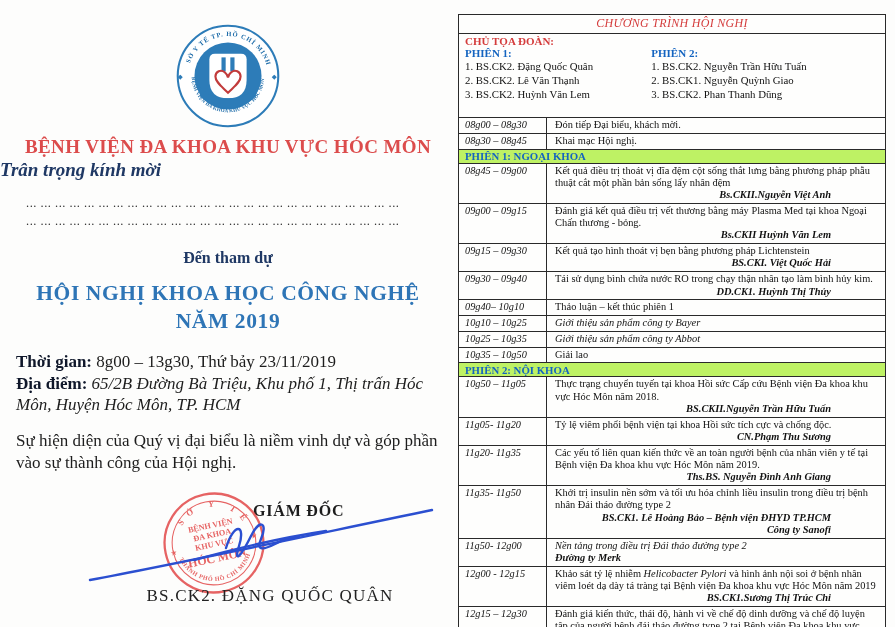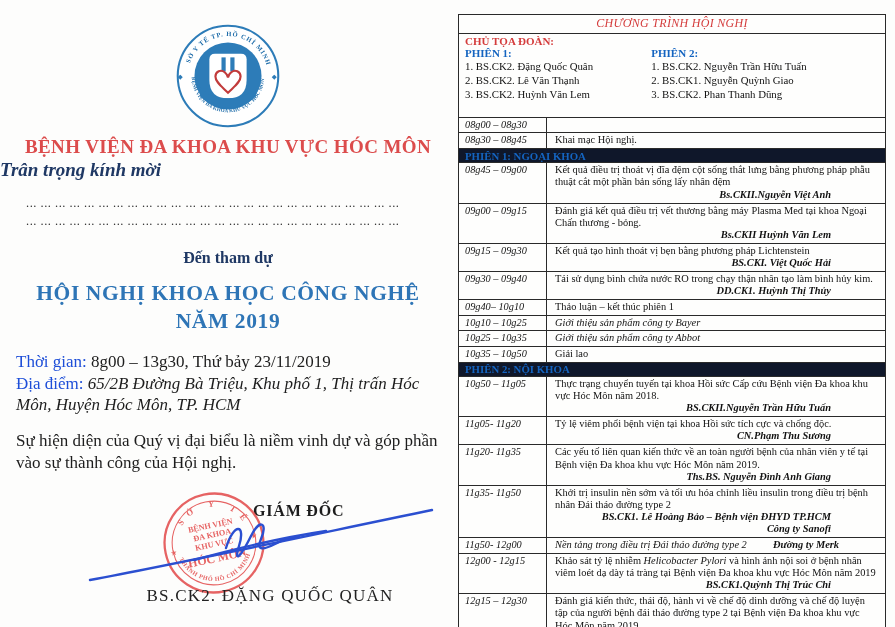--- a/index.html
+++ b/index.html
@@ -13,47 +13,47 @@
   
   .left { position:absolute; left:0; top:0; width:456px; height:627px; }
   .logo { display:block; margin:22px auto 6px auto; }
   .hosp { text-align:center; color:#dc4c4c; font-weight:bold; font-size:19px; letter-spacing:0.4px; }
   .tagline { color:#1f3864; font-weight:bold; font-style:italic; font-size:19px; margin-top:1px; }
   .dots { color:#333; font-size:12.5px; letter-spacing:0.5px; margin:3px 12px 0 26px; white-space:nowrap; overflow:hidden; }
   .dots.first { margin-top:15px; }
   .invite { text-align:center; color:#1f3864; font-weight:bold; font-size:16px; margin-top:20px; }
   .etitle { text-align:center; color:#2e75b6; font-weight:bold; font-size:21.5px; line-height:1.32; margin-top:12px; letter-spacing:0.6px; }
   .details { margin:15px 8px 0 16px; font-size:17px; line-height:1.28; }
-  .lbl { color:#1d4ed8; font-weight:normal; }
+  .lbl { color:#0f172a; font-weight:bold; }
   .it { font-style:italic; }
   .note { margin:14px 8px 0 16px; font-size:17px; line-height:1.28; }
   .sign-area { position:relative; height:150px; margin-top:12px; }
   .director { position:absolute; left:253px; top:16px; font-size:16px; font-weight:bold; letter-spacing:0.8px; color:#1d1d1d;text-align:right; }
   .stamp { position:absolute; left:157px; top:0px; opacity:0.88; }
   .sig { position:absolute; left:76px; top:10px; }
   .signer { position:absolute; left:110px; top:100px; width:320px; text-align:center; font-size:17px; letter-spacing:1.2px; color:#222; }
   
   .ptable { position:absolute; left:458px; top:14px; width:428px; border:1.4px solid #2a2a2a; background:#fefefd; }
   .t-title { color:#d43c3c; font-weight:normal; font-style:italic; text-align:center; font-size:12px; padding:1px 0 2px; border-bottom:1px solid #2a2a2a; letter-spacing:0.3px; }
   .chairs { border-bottom:1px solid #2a2a2a; padding:1px 6px 16px; }
   .chairs-h { color:#d43c3c; font-weight:bold; font-size:11px; }
   .chairs-cols { display:flex; }
   .ccol { flex:0 0 45%; }
   .ccol + .ccol { flex:1; }
   .slabel { color:#1464c0; font-weight:bold; font-size:11px; }
   .member { font-size:10.8px; line-height:1.3; color:#111; }
   .prog-rows > div + div { border-top:1px solid #2a2a2a; }
-  .prog-section { background:#0f172a; color:#1464c0; font-weight:bold; font-size:10.8px; padding:0.5px 6px; }
+  .prog-section { background:#bef264; color:#1464c0; font-weight:bold; font-size:10.8px; padding:0.5px 6px; }
   .prog-row { display:flex; }
   .prog-time { flex:0 0 88px; padding:1px 4px 1px 6px; font-style:italic; font-size:10.3px; border-right:1px solid #2a2a2a; line-height:1.2; color:#111; }
   .prog-desc { flex:1; padding:1px 8px 1.5px; font-size:10.4px; line-height:1.18; color:#111; }
   .line { min-height:11px; }
   .line.speaker { font-weight:bold; font-style:italic; text-align:right; padding-right:46px; }
   .line.italic { font-style:italic; }
-  .line.split { display:flex; justify-content:space-between; }
+  .line.split { display:flex; justify-content:space-between;flex-direction:column; }
   .line.split .co { font-weight:bold; font-style:italic; margin-right:38px; }
 </style>
 </head>
 <body>
 
 <div class="page">
 
   <div class="left">
 
     <svg class="logo" width="112" height="108" viewBox="0 0 120 116">
@@ -153,20 +153,23 @@
             <div class="slabel">PHIÊN 2:</div>
             <div class="member">1. BS.CK2. Nguyễn Trần Hữu Tuấn</div>
             <div class="member">2. BS.CK1. Nguyễn Quỳnh Giao</div>
             <div class="member">3. BS.CK2. Phan Thanh Dũng</div>
           </div>
         </div>
     </div>
     <div class="prog-rows">
         <div class="prog-row">
           <div class="prog-time">08g00 – 08g30</div>
+          <div class="prog-desc">
+            <div class="line">Đón tiếp Đại biểu, khách mời.</div>
+          </div>
         </div>
         <div class="prog-row">
           <div class="prog-time">08g30 – 08g45</div>
           <div class="prog-desc">
             <div class="line">Khai mạc Hội nghị.</div>
           </div>
         </div>
         <div class="prog-section">PHIÊN 1: NGOẠI KHOA</div>
         <div class="prog-row">
           <div class="prog-time">08g45 – 09g00</div>
@@ -256,21 +259,21 @@
             <div class="line italic split">
               <span>Nền tảng trong điều trị Đái tháo đường type 2</span>
               <span class="co">Đường ty Merk</span>
             </div>
           </div>
         </div>
         <div class="prog-row">
           <div class="prog-time">12g00 - 12g15</div>
           <div class="prog-desc">
             <div class="line"><span>Khảo sát tỷ lệ nhiễm </span><span class="it">Helicobacter Pylori</span><span> và hình ảnh nội soi ở bệnh nhân viêm loét dạ dày tá tràng tại Bệnh viện Đa khoa khu vực Hóc Môn năm 2019</span></div>
-            <div class="line speaker">BS.CK1.Quỳnh Thị Trúc Chi</div>
+            <div class="line speaker">BS.CK1.Sương Thị Trúc Chi</div>
           </div>
         </div>
         <div class="prog-row">
           <div class="prog-time">12g15 – 12g30</div>
           <div class="prog-desc">
             <div class="line">Đánh giá kiến thức, thái độ, hành vi về chế độ dinh dưỡng và chế độ luyện tập của người bệnh đái tháo đường type 2 tại Bệnh viện Đa khoa khu vực Hóc Môn năm 2019.</div>
             <div class="line speaker">BS.CK1.Lưu Thị Thanh Tâm</div>
           </div>
         </div>
       </div>

